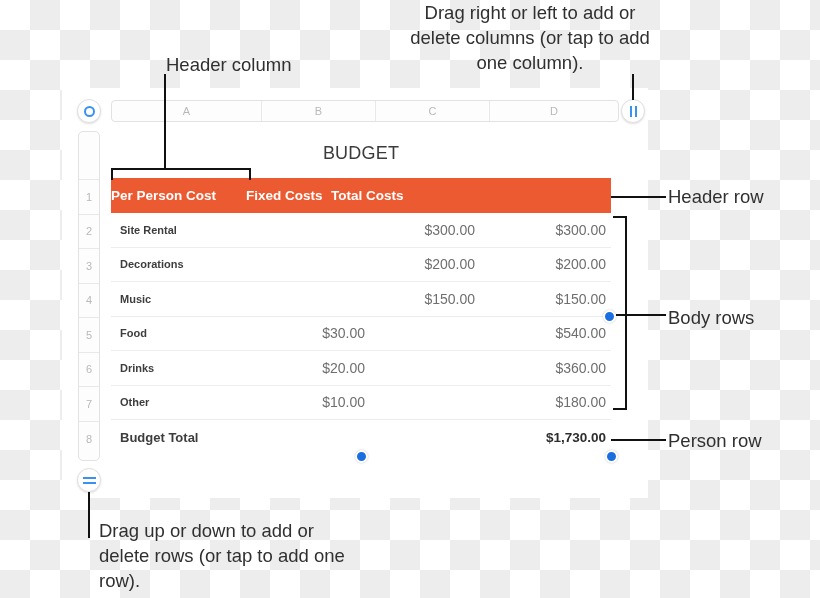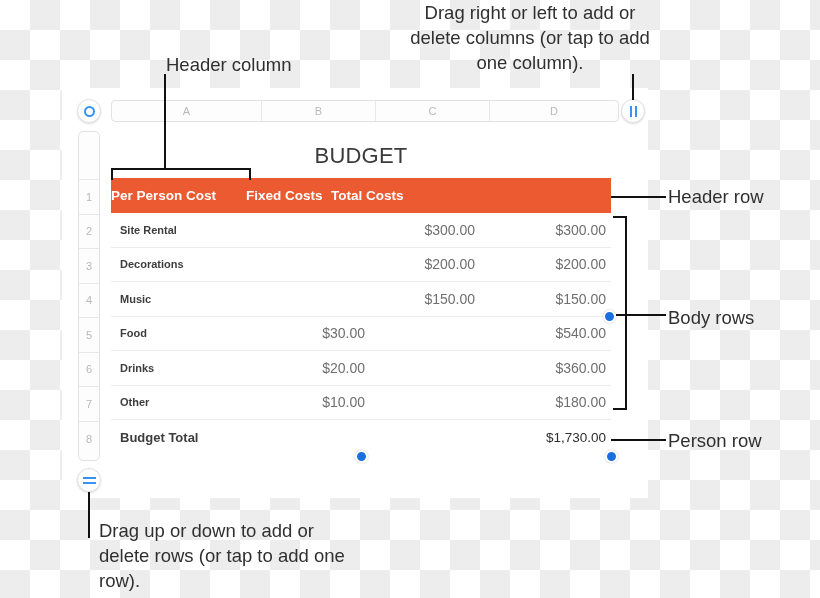--- a/index.html
+++ b/index.html
@@ -111,21 +111,21 @@
   #table {
     position: absolute;
     left: 111px; top: 178px;
     width: 500px;
   }
   #title {
     position: absolute;
     left: 111px; top: 143px;
     width: 500px;
     text-align: center;
-    font-size: 22px;
+    font-size: 18px;
     color: #3b3b3b;
     letter-spacing: 0.2px;
   }
   .trow {
     display: flex;
     height: 34.5px;
     align-items: center;
     border-bottom: 1px solid #ededed;
     box-sizing: border-box;
   }
@@ -152,21 +152,21 @@
   .trow.header .c-fx,
   .trow.header .c-tot { text-align: left; padding-right: 0; }
   .trow.header .c-pp { flex: 0 0 135px; }
   .trow.header .c-fx { flex: 0 0 85px; }
 
   .trow.body .c-desc { color: #3d3d3d; font-size: 11px; font-weight: bold; }
   .trow.body .c-pp, .trow.body .c-fx, .trow.body .c-tot {
     color: #6f6f6f; font-size: 14px;
   }
   .trow.footer .c-desc { color: #3d3d3d; font-size: 13px; font-weight: bold; }
-  .trow.footer .c-tot  { color: #2d2d2d; font-size: 13.5px; font-weight: normal; }
+  .trow.footer .c-tot  { color: #2d2d2d; font-size: 13.5px; font-weight: bold; }
 
   
   .bdot {
     position: absolute;
     width: 9px; height: 9px;
     border-radius: 50%;
     background: #1a6fe0;
     border: 2px solid #ffffff;
     box-shadow: 0 0 2px rgba(0,0,0,0.25);
     box-sizing: content-box;

